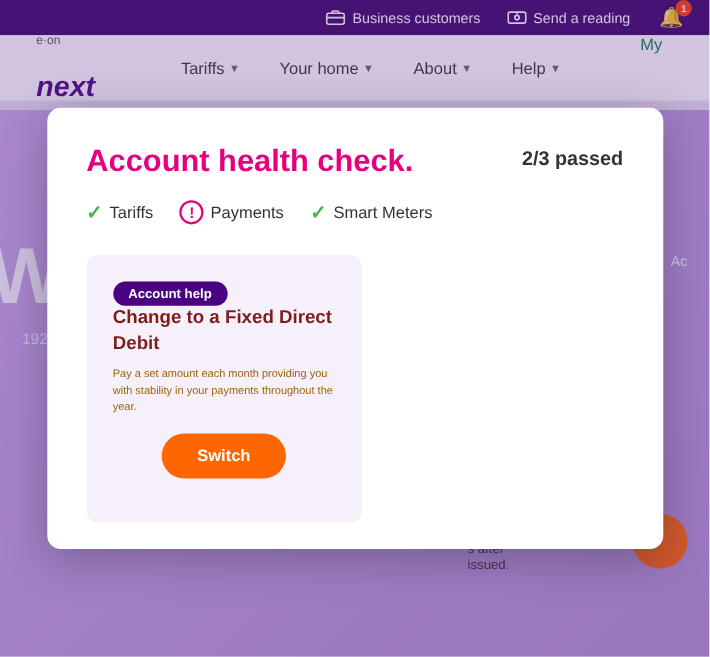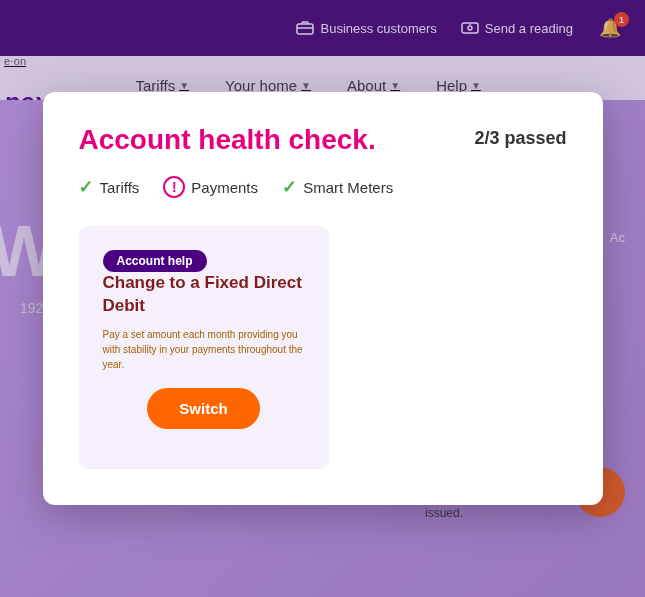--- a/index.html
+++ b/index.html
@@ -8,21 +8,21 @@
       width: 645px;
       height: 597px;
       overflow: hidden;
       position: relative;
       background: #e8e0f0;
     }
 
     
     .utility-bar {
       background: #3a0066;
-      height: 56px;
+      height: 32px;
       display: flex;
       align-items: center;
       justify-content: flex-end;
       padding: 0 20px;
       gap: 24px;
     }
     .utility-bar-item {
       display: flex;
       align-items: center;
       gap: 6px;
@@ -66,25 +66,24 @@
       align-items: center;
       justify-content: center;
       font-weight: bold;
     }
 
     
     .main-nav {
       background: white;
       height: 60px;
       display: flex;
-      align-items: flex-end;
-      padding: 0 4px;
+      align-items: flex-start;
+      padding: 0 33px;
       gap: 0;
       border-bottom: 1px solid #eee;
-      text-decoration: underline;
     }
     .logo-area {
       margin-right: 60px;
     }
     .logo-text {
       font-size: 11px;
       color: #555;
       font-weight: normal;
       line-height: 1;
     }
@@ -198,21 +197,21 @@
       align-items: center;
       justify-content: center;
       z-index: 10;
     }
 
     .modal {
       background: white;
       border-radius: 12px;
       width: 560px;
       max-height: 460px;
-      padding: 32px 36px 36px;
+      padding: 32px 36px 24px;
       position: relative;
       box-shadow: 0 10px 40px rgba(0,0,0,0.25);
     }
 
     .modal-header {
       display: flex;
       align-items: flex-start;
       justify-content: space-between;
       margin-bottom: 20px;
     }

